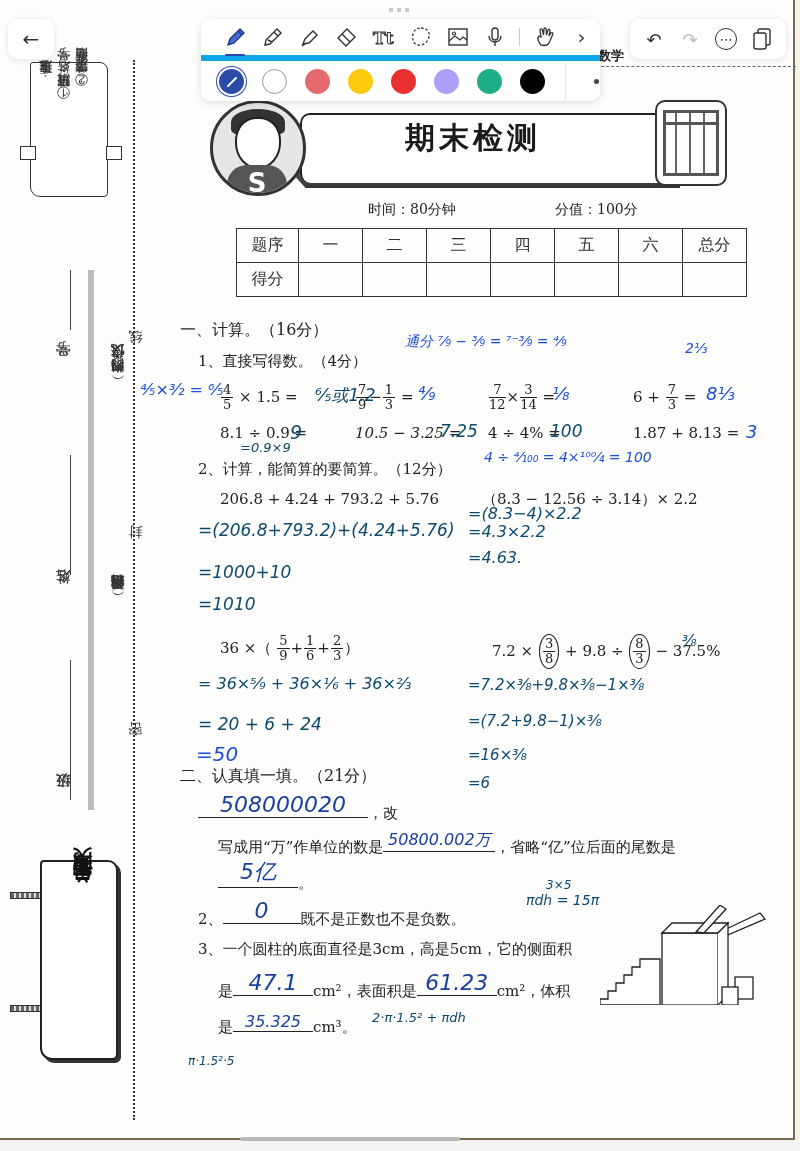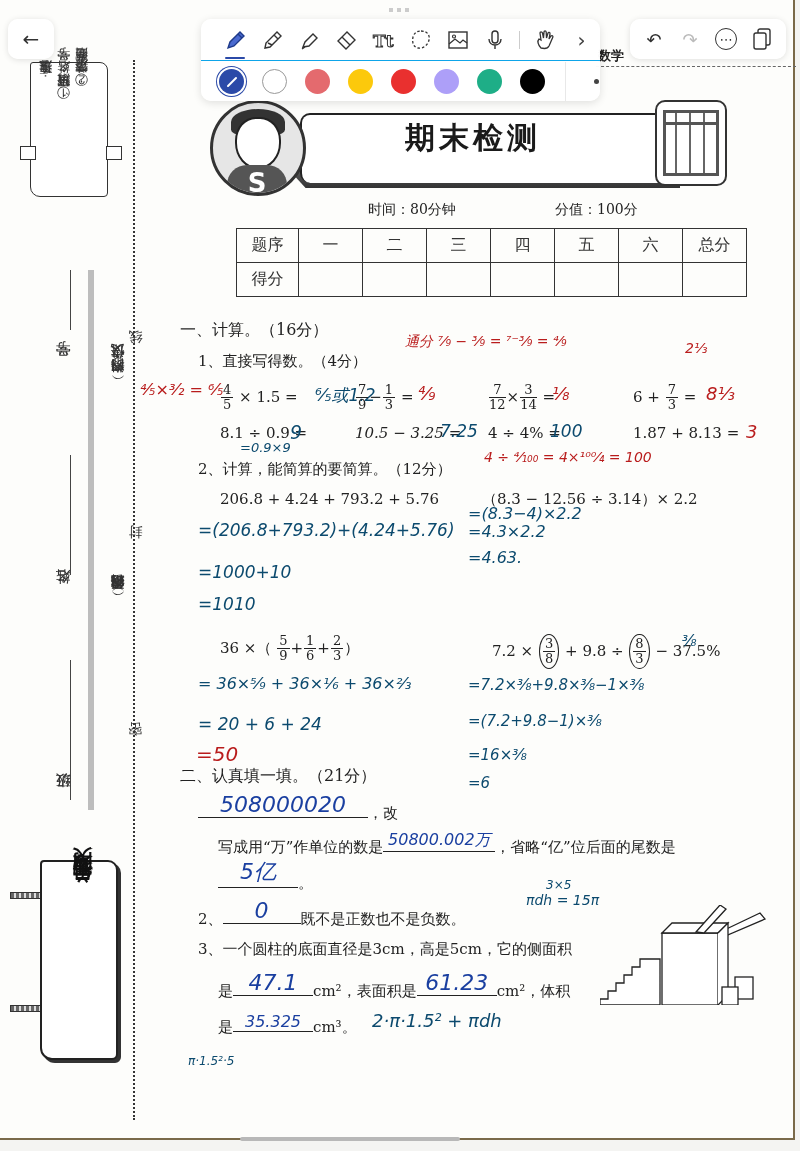--- a/index.html
+++ b/index.html
@@ -41,35 +41,35 @@
   table.score td.h { width: 62px; }
   table.score td.c { width: 64px; }
 
   .sec-title { position: absolute; font-size: 16px; color: #222; }
   .q { position: absolute; font-size: 15px; color: #222; white-space: nowrap; }
   .frac { display: inline-block; vertical-align: middle; text-align: center; font-size: 13px; line-height: 14px; margin: 0 1px; }
   .frac span { display: block; }
   .frac .num { border-bottom: 1px solid #222; padding: 0 2px; }
   .hw { position: absolute; font-family: "DejaVu Sans", sans-serif; font-style: italic; white-space: nowrap; }
   .hw.blue { color: #0c4a6e; }
-  .hw.red { color: #b91c1c; }
+  .hw.red { color: #1d4ed8; }
   .blank { display: inline-block; border-bottom: 1px solid #222; text-align: center; position: relative; }
   .blank .ans { position: absolute; left: 0; right: 0; bottom: 0; font-family: "DejaVu Sans", sans-serif; font-style: italic; color: #1a3fa0; font-size: 22px; }
   .subj { position: absolute; left: 598px; top: 47px; font-size: 13px; font-weight: bold; color: #222; }
   .dashline { position: absolute; left: 596px; top: 66px; width: 200px; border-top: 1px dashed #666; }
 
   .illus { position: absolute; left: 600px; top: 905px; width: 170px; height: 100px; }
 
   .scroll-indicator { position: absolute; left: 240px; top: 1137px; width: 220px; height: 4px; background: #b8b8b8; border-radius: 2px; }
 
   
   .back-btn { position: absolute; left: 8px; top: 19px; width: 46px; height: 40px; background: rgba(255,255,255,0.96); border-radius: 10px; box-shadow: 0 1px 6px rgba(0,0,0,0.12); display: flex; align-items: center; justify-content: center; font-family: "DejaVu Sans", sans-serif; font-size: 20px; color: #333; }
   .grip { position: absolute; left: 389px; top: 8px; width: 22px; height: 4px; background: repeating-linear-gradient(90deg, #ccc 0 4px, transparent 4px 8px); }
   .tool-panel { position: absolute; left: 201px; top: 19px; width: 399px; height: 82px; background: rgba(255,255,255,0.97); border-radius: 10px; box-shadow: 0 2px 8px rgba(0,0,0,0.12); }
-  .tool-row { position: absolute; left: 0; top: 0; width: 100%; height: 42px; display: flex; align-items: center; padding-left: 16px; gap: 0; border-bottom: 1px solid #0ea5e9; }
+  .tool-row { position: absolute; left: 0; top: 0; width: 100%; height: 42px; display: flex; align-items: center; padding-left: 16px; gap: 0; border-bottom: 6px solid #0ea5e9; }
   .tool { width: 37px; height: 34px; display: flex; align-items: center; justify-content: center; position: relative; }
   .tool svg { width: 24px; height: 24px; }
   .tool.active::after { content: ""; position: absolute; left: 8px; right: 9px; bottom: -2px; height: 2px; background: #2b4aa8; border-radius: 1px; }
   .tool-sep { width: 1px; height: 18px; background: #ccc; margin: 0 6px; }
   .color-row { position: absolute; left: 0; top: 43px; width: 100%; height: 39px; display: flex; align-items: center; padding-left: 18px; }
   .swatch { width: 25px; height: 25px; border-radius: 50%; margin-right: 18px; }
   .swatch.sel { box-shadow: 0 0 0 2px #fff, 0 0 0 3px #2b4aa8; display: flex; align-items: center; justify-content: center; }
   .color-extra { position: absolute; left: 364px; top: 0; width: 35px; height: 39px; border-left: 1px solid #e8e8e8; }
   .color-extra .dot { position: absolute; left: 28px; top: 17px; width: 5px; height: 5px; border-radius: 50%; background: #444; }
 
@@ -250,21 +250,21 @@
   <div class="hw blue" style="left:546px;top:878px;font-size:12px;">3×5</div>
   <div class="hw blue" style="left:526px;top:892px;font-size:14px;">πdh = 15π</div>
 
   <div class="q" style="left:198px;top:940px;">3、一个圆柱的底面直径是3cm，高是5cm，它的侧面积</div>
   <div class="q" style="left:218px;top:976px;">
     <span>是</span><span class="blank" style="width:80px;height:20px;"><span class="ans">47.1</span></span><span>cm²，表面积是</span><span class="blank" style="width:80px;height:20px;"><span class="ans">61.23</span></span><span>cm²，体积</span>
   </div>
   <div class="q" style="left:218px;top:1012px;">
     <span>是</span><span class="blank" style="width:80px;height:20px;"><span class="ans" style="font-size:16px;">35.325</span></span><span>cm³。</span>
   </div>
-  <div class="hw blue" style="left:372px;top:1010px;font-size:18px;">2·π·1.5² + πdh</div>
+  <div class="hw blue" style="left:372px;top:1010px;font-size:13px;">2·π·1.5² + πdh</div>
   <div class="hw blue" style="left:188px;top:1054px;font-size:12px;">π·1.5²·5</div>
 
   <svg class="illus" viewBox="0 0 170 100">
     <g fill="#fff" stroke="#222" stroke-width="1.3">
       <path d="M0 100 L0 94 L8 94 L8 86 L16 86 L16 78 L24 78 L24 70 L32 70 L32 62 L40 62 L40 54 L60 54 L60 100 Z"></path>
       <rect x="62" y="28" width="56" height="72"></rect>
       <path d="M62 28 L72 18 L128 18 L118 28 Z"></path>
       <path d="M118 28 L160 8 L165 14 L123 32 Z"></path>
       <path d="M118 28 L128 18 L128 90 L118 100"></path>
       <path d="M96 27 L120 0 L126 4 L104 28 Z"></path>

